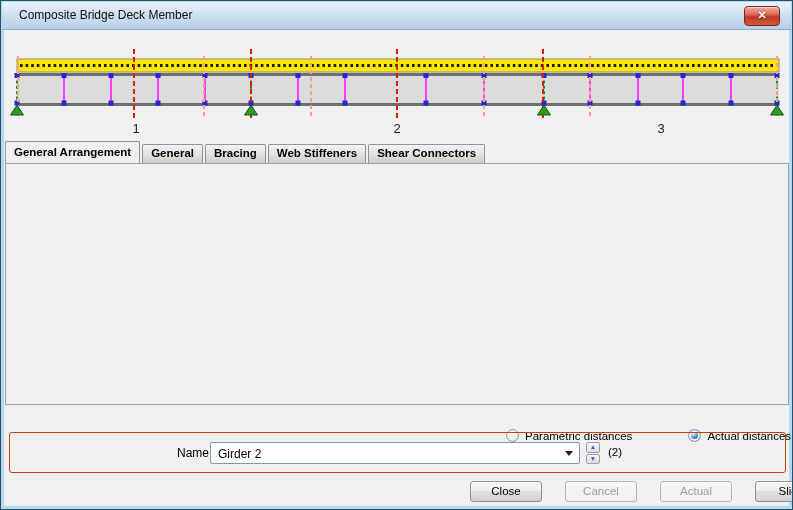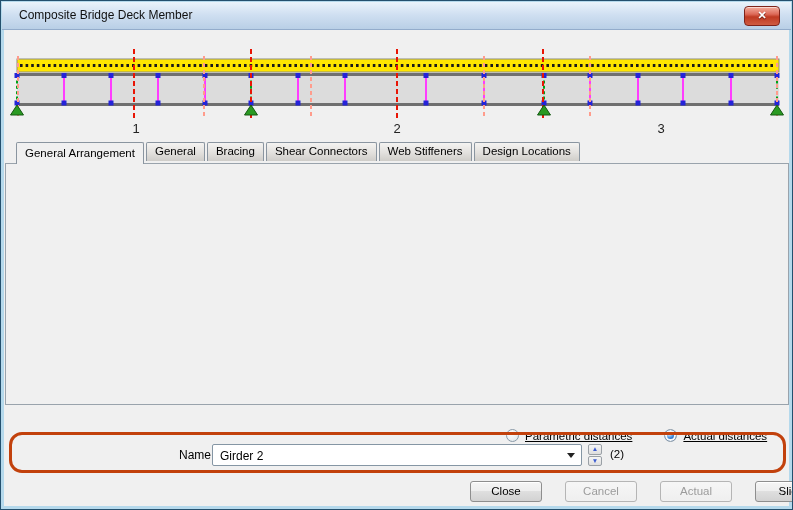--- a/index.html
+++ b/index.html
@@ -10,21 +10,21 @@
   .titlebar{position:absolute;left:1px;top:1px;right:1px;height:27px;
     background:linear-gradient(#eaf3fb,#cfdff1 48%,#b9cfe6);border-bottom:1px solid #93accb;}
   .title-text{position:absolute;left:17px;top:6px;font-size:12px;color:#101010;}
   .close-btn{position:absolute;left:742px;top:4px;width:34px;height:18px;border:1px solid #7e231a;border-radius:4px;
     background:linear-gradient(#f3ad9d,#dd6a58 40%,#bf3a22 55%,#cf5b41);color:#fff;text-align:center;
     line-height:17px;font-size:11px;font-weight:bold;cursor:pointer;text-shadow:0 1px 1px #5c140c;
     box-shadow:inset 0 1px 0 rgba(255,255,255,.55);}
   
   #diagram-wrap{position:absolute;left:0;top:28px;width:793px;height:112px;}
   
-  #tab-strip{position:absolute;left:15px;top:141px;height:21px;display:flex;z-index:3;}
+  #tab-strip{position:absolute;left:4px;top:141px;height:21px;display:flex;align-items:flex-end;z-index:3;font-weight:bold;}
   .tab{height:18px;line-height:17px;padding:0 8px;margin-right:2px;font-size:11.5px;
     border:1px solid #8a95a0;border-bottom:none;border-radius:2px 2px 0 0;
     background:linear-gradient(#f4f3f1,#e2e0dd 55%,#cfcdc9);cursor:pointer;white-space:nowrap;}
   .tab.active{height:21px;line-height:20px;background:#f0f0f0;position:relative;z-index:4;}
   .tab-page{position:absolute;left:4px;top:162px;width:784px;height:242px;border:1px solid #99a3ac;
     background:#f0f0f0;box-sizing:border-box;z-index:1;}
   
   .plain-label{position:absolute;font-size:11.5px;color:#000;white-space:nowrap;}
   
   #span-table{position:absolute;left:20px;top:192px;width:318px;height:198px;box-sizing:border-box;
@@ -40,42 +40,42 @@
   .cell.edit{background:#ffffff;border-right:1px solid #999;border-bottom:1px solid #999;}
   
   .btn{box-sizing:border-box;width:72px;height:21px;border:1px solid #8e8e8e;border-radius:3px;text-align:center;
     line-height:19px;font-size:11.5px;cursor:pointer;
     background:linear-gradient(#f5f5f5,#eeeeee 45%,#dfdfdf 50%,#d2d2d2);
     box-shadow:inset 0 1px 0 #fff;}
   .btn.disabled{color:#9c9c9c;border-color:#b5b5b5;background:linear-gradient(#f6f6f6,#efefef);box-shadow:none;cursor:default;}
   #side-buttons{position:absolute;left:350px;top:285px;display:flex;flex-direction:column;gap:7px;}
   #footer-buttons{position:absolute;left:469px;top:480px;display:flex;gap:23px;}
   
-  .groupbox{position:absolute;border:3px solid #c2410c;border-radius:13px;box-sizing:border-box;text-decoration:underline;}
+  .groupbox{position:absolute;border:1px solid #c2410c;border-radius:3px;box-sizing:border-box;text-decoration:underline;}
   .groupbox .legend{position:absolute;top:-8px;left:8px;background:#f0f0f0;padding:0 4px;font-size:11.5px;white-space:nowrap;}
   .form-label{position:absolute;font-size:11.5px;white-space:nowrap;}
   
   .combo{position:absolute;box-sizing:border-box;height:20px;border:1px solid #8a959e;border-radius:2px;
     background:linear-gradient(#f6f6f6,#ebebeb 55%,#dcdcdc);cursor:pointer;}
   .combo .combo-text{position:absolute;left:7px;top:3px;font-size:11.5px;white-space:nowrap;text-align:right;}
   .combo .arrow{position:absolute;right:6px;top:6px;width:0;height:0;border-left:4px solid transparent;
     border-right:4px solid transparent;border-top:5px solid #222;}
   .combo.editable{background:#fff;border:1px solid #8596a4;height:22px;}
   .combo.editable .combo-text{top:4px;font-size:12px;}
   .combo.editable .arrow{top:8px;}
   
   .dis-input{position:absolute;box-sizing:border-box;height:20px;border:1px solid #b2b8bc;border-radius:2px;
     background:linear-gradient(#f1f1f1,#e9e9e9);}
   
   .checkbox{position:absolute;width:13px;height:13px;box-sizing:border-box;border:1px solid #8a9aa8;background:#fff;
     box-shadow:inset 1px 1px 2px #cfd9e2;cursor:pointer;}
   .checkbox.checked::after{content:"\2714";position:absolute;left:1px;top:-2px;font-size:11px;color:#3a4f66;}
   .check-label{position:absolute;font-size:11.5px;white-space:nowrap;cursor:default;}
   
-  #distance-radios{position:absolute;left:505px;top:428px;display:flex;gap:32px;text-decoration:underline;}
+  #distance-radios{position:absolute;left:505px;top:428px;display:flex;gap:56px;}
   .radio-group{display:flex;align-items:center;gap:6px;cursor:pointer;}
   .radio{width:13px;height:13px;box-sizing:border-box;border:1px solid #8a9aa8;border-radius:50%;
     background:radial-gradient(circle at 35% 30%,#ffffff,#e7ecef 70%,#d4dadf);}
   .radio.selected{background:radial-gradient(circle at 38% 32%,#cfe6fa 10%,#3d87d8 45%,#15489c 80%);
     box-shadow:inset 0 0 0 2px #f4f8fb;}
   .radio-label{font-size:11.5px;white-space:nowrap;}
   
   .spinner{position:absolute;width:14px;height:22px;display:flex;flex-direction:column;gap:1px;}
   .spin-btn{flex:1;box-sizing:border-box;border:1px solid #9aa0a6;border-radius:2px;background:linear-gradient(#f6f6f6,#dedede);
     font-size:6.5px;line-height:8px;text-align:center;color:#3c5cd0;cursor:pointer;}
@@ -163,23 +163,22 @@
         <text x="135" y="104" font-size="13" fill="#222" text-anchor="middle">1</text>
         <text x="396" y="104" font-size="13" fill="#222" text-anchor="middle">2</text>
         <text x="660" y="104" font-size="13" fill="#222" text-anchor="middle">3</text>
       </svg>
   </div>
 
   <div id="tab-strip">
       <div class="tab active">General Arrangement</div>
       <div class="tab">General</div>
       <div class="tab">Bracing</div>
+      <div class="tab">Web Stiffeners</div>
       <div class="tab">Shear Connectors</div>
-      <div class="tab">Web Stiffeners</div>
-      <div class="tab">Design Locations</div>
     </div>
   <div class="tab-page"></div>
 
   <span class="plain-label" style="left:20px;top:168px;">Span lines</span>
 
   <div id="span-table">
     <div class="thead" id="table-head">
         <div class="th" style="width: 105px;">Span</div>
         <div class="th" style="width: 100px;">Line ID</div>
         <div class="th" style="width: 95px;">Length</div>

